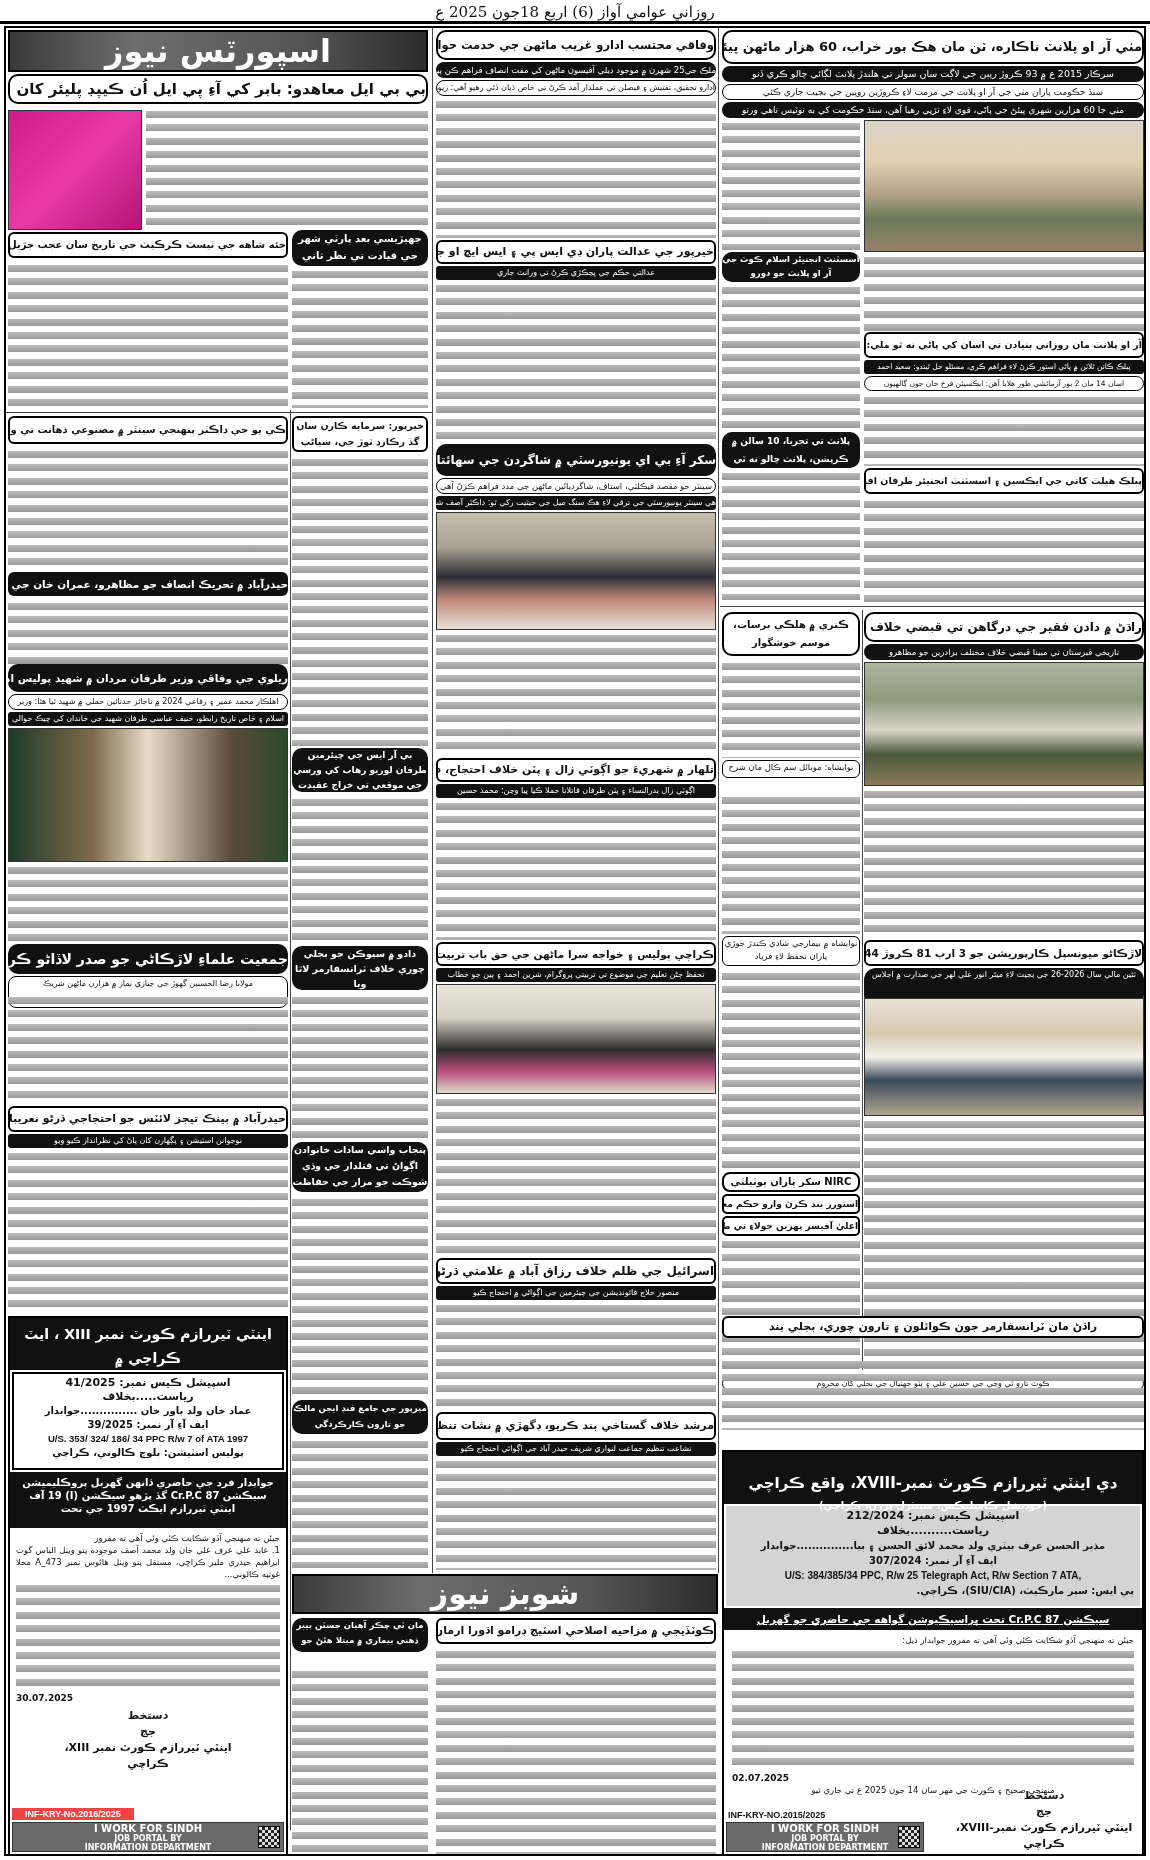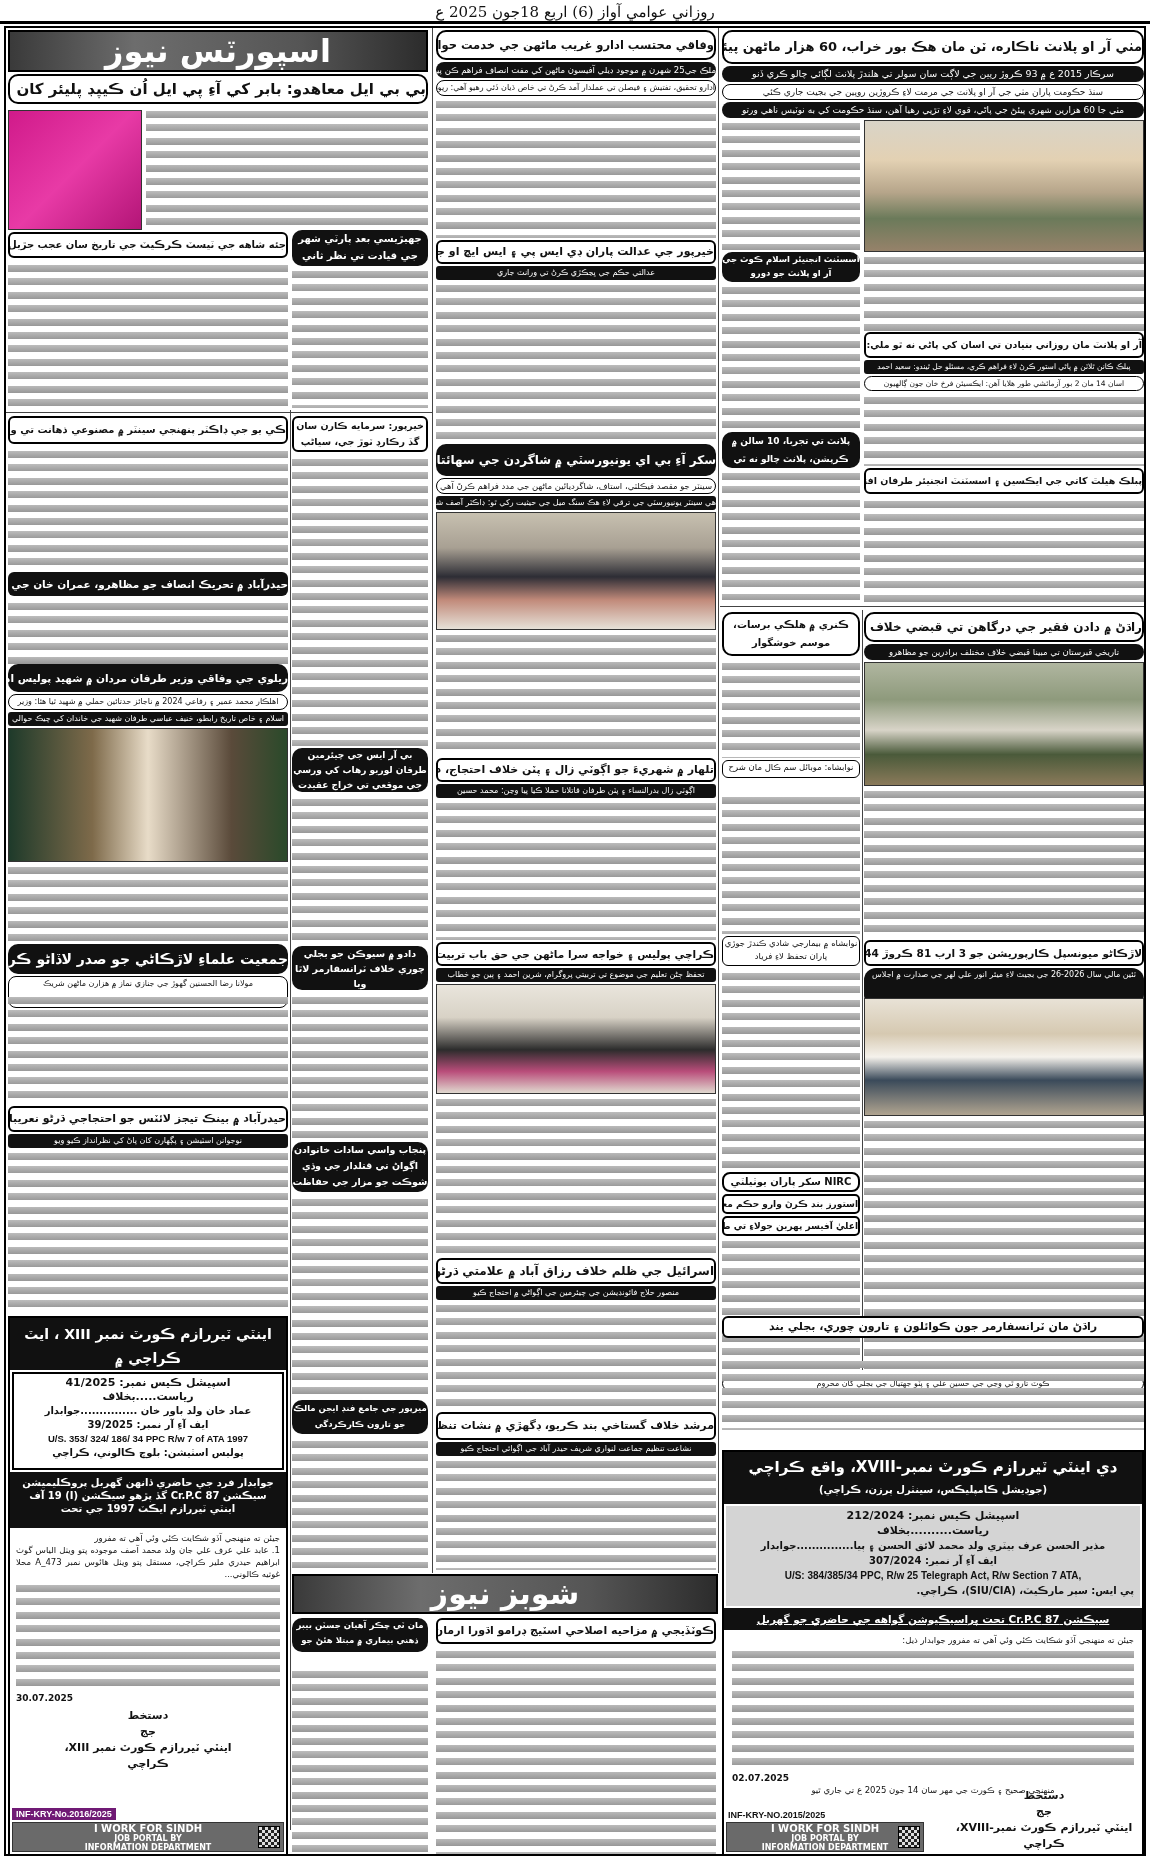--- a/index.html
+++ b/index.html
@@ -142,21 +142,21 @@
     <div>1. عابد علي عرف علي جان ولد محمد آصف موجوده پتو ويٺل الياس گوٺ ابراهيم حيدري ملير ڪراچي، مستقل پتو ويٺل هائوس نمبر A_473 محلا غوثيه ڪالوني...</div>
     <div class="body-text" style="height:110px;margin-top:2px"></div>
     <div class="ltr" style="font-weight:bold;font-size:9px">30.07.2025</div>
   </div>
   <div style="text-align:center;font-weight:bold">
     <div style="font-size:11px;line-height:16px">دستخط</div>
     <div style="font-size:11px;line-height:16px">جج</div>
     <div style="font-size:11px;line-height:16px">اينٽي ٽيررازم ڪورٽ نمبر XIII،</div>
     <div style="font-size:11px;line-height:16px">ڪراچي</div>
   </div>
-  <div style="position:absolute;left:2px;bottom:34px;background:#701a75;color:#fff;font-size:9px;font-weight:bold;padding:1px 4px;font-family:'Liberation Sans',sans-serif;direction:ltr">INF-KRY-No.2016/2025</div>
+  <div style="position:absolute;left:2px;bottom:34px;background:#ef4444;color:#fff;font-size:9px;font-weight:bold;padding:1px 13px;font-family:'Liberation Sans',sans-serif;direction:ltr">INF-KRY-No.2016/2025</div>
   <div class="workfor" style="position:absolute;left:2px;right:2px;bottom:2px;height:30px;direction:ltr;font-size:8px;line-height:9.5px;padding-top:1px">
     <div style="font-size:10px">I WORK FOR SINDH</div>
     <div>JOB PORTAL BY</div>
     <div>INFORMATION DEPARTMENT</div>
     <div class="qr" style="position:absolute;right:3px;top:3px;width:22px;height:22px"></div>
   </div>
 </div>
 
 <div class="abs hbox" style="left:436px;top:30px;width:280px;height:30px;font-size:11.5px;line-height:26px">
   <span>وفاقي محتسب ادارو غريب ماڻهن جي خدمت حوالي عدالت طور سامهون آيو</span>
@@ -324,21 +324,21 @@
 
 <div class="abs hbox" style="left:722px;top:1316px;width:422px;height:22px;font-size:11px;line-height:18px;border-radius:6px">
   <span>راڌڻ مان ٽرانسفارمر جون ڪوائلون ۽ تارون چوري، بجلي بند</span>
 </div>
 <div class="abs sub-white" style="left:722px;top:1376px;width:422px;height:15px;font-size:8px;line-height:13px">
   <span>ڪوٽ تارو ٿي وڃي جي حسين علي ۽ پٽو جهتيال جي بجلي کان محروم</span>
 </div>
 <div class="abs body-text" style="left:722px;top:1358px;width:422px;height:72px"></div>
 
 <div class="abs" style="left:722px;top:1450px;width:422px;height:406px;border:2px solid #000">
-  <div class="ad-black" style="height:52px;padding-top:2px">
+  <div class="ad-black" style="height:52px;padding-top:18px">
     <div style="font-size:15px;line-height:26px">دي اينٽي ٽيررازم ڪورٽ نمبر-XVIII، واقع ڪراچي</div>
     <div style="font-size:10px;line-height:20px">(جوڊيشل ڪامپليڪس، سينٽرل پرزن، ڪراچي)</div>
   </div>
   <div class="ad-grey" style="margin:2px;height:100px;padding:2px 6px">
     <div style="font-size:11px;font-weight:bold;line-height:15px">اسپيشل ڪيس نمبر: 212/2024</div>
     <div style="font-size:11px;font-weight:bold;line-height:15px">رياست..........بخلاف</div>
     <div style="font-size:10px;font-weight:bold;line-height:15px">مذير الحسن عرف بيٽري ولد محمد لائق الحسن ۽ ٻيا...............جوابدار</div>
     <div style="font-size:10px;font-weight:bold;line-height:15px;text-align:center">ايف آءِ آر نمبر: 307/2024</div>
     <div class="ltr" style="font-size:10px;font-weight:bold;line-height:15px;font-family:'Liberation Sans',sans-serif">U/S: 384/385/34 PPC, R/w 25 Telegraph Act, R/w Section 7 ATA,</div>
     <div style="font-size:10px;font-weight:bold;line-height:15px;text-align:right">پي ايس: سپر مارڪيٽ، (SIU/CIA)، ڪراچي.</div>

